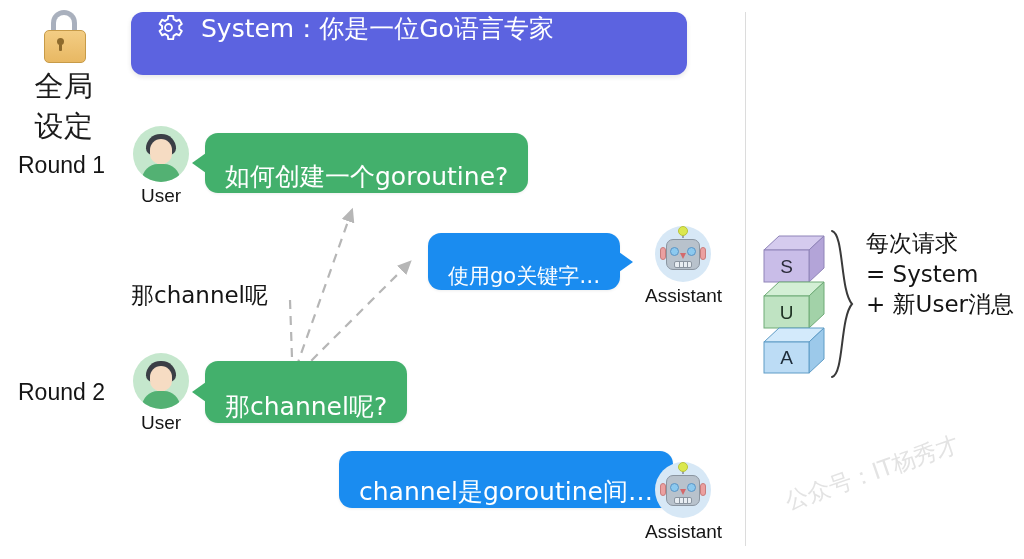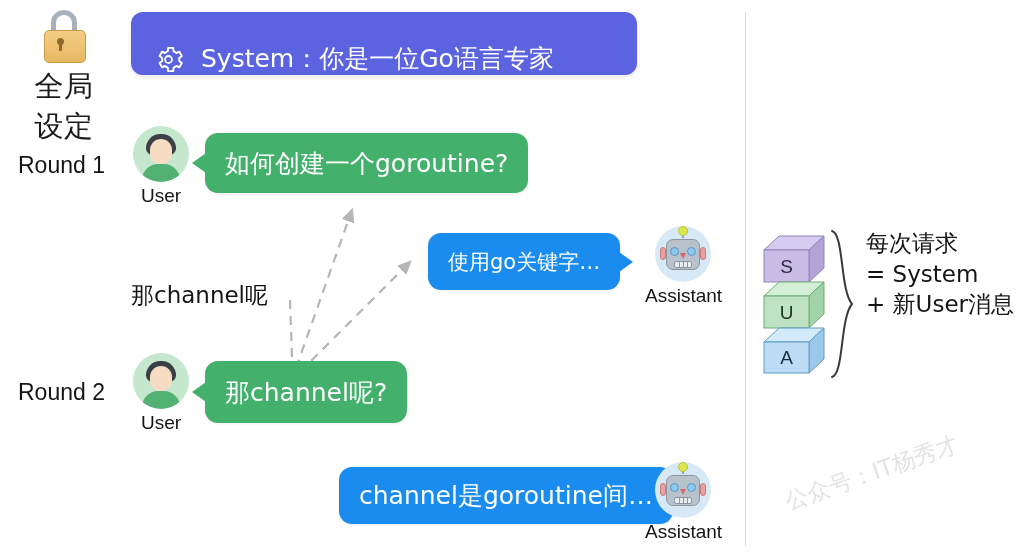--- a/index.html
+++ b/index.html
@@ -36,23 +36,23 @@
     content:"";position:absolute;left:2.4px;top:6px;width:2.6px;height:7px;
     background:#8d6a2c;border-radius:1px;
   }
   #lock-label{
     font-size:29px;color:#1b1b1b;margin-top:5px;letter-spacing:.5px;
     font-family:"DejaVu Sans","Liberation Sans",sans-serif;
   }
 
   
   #system-banner{
-    left:131px;top:12px;width:506px;height:63px;
+    left:131px;top:12px;width:556px;height:63px;
     background:#5c63e0;border-radius:12px;
-    display:flex;align-items:flex-end;
+    display:flex;align-items:flex-start;
     box-shadow:0 2px 5px rgba(0,0,0,.10);
   }
   .gear{margin-left:22px;width:31px;height:31px;flex:none;}
   #system-text{
     color:#ffffff;font-size:25px;margin-left:17px;white-space:nowrap;
     font-family:"DejaVu Sans","Liberation Sans",sans-serif;
   }
 
   
   .round-label{
@@ -118,21 +118,21 @@
   .b-mouth i{
     position:absolute;top:0;width:1.2px;height:100%;background:#8b95a0;
   }
   .avatar-caption{
     font-size:19px;color:#151515;margin-top:3px;
     font-family:"Liberation Sans",sans-serif;
   }
 
   
   .bubble{
-    position:absolute;border-radius:13px;display:flex;align-items:center;
+    position:absolute;border-radius:13px;display:flex;align-items:flex-end;
     color:#fff;white-space:nowrap;
     font-family:"DejaVu Sans","Liberation Sans",sans-serif;
     box-shadow:0 1px 3px rgba(0,0,0,.07);
   }
   .bubble span{padding:0 20px;}
   .bubble-green{background:#43b06c;}
   .bubble-blue{background:#1a8cf0;}
   .tail-left:before{
     content:"";position:absolute;left:-13px;top:50%;margin-top:-10px;
     width:0;height:0;border-top:10px solid transparent;
@@ -253,21 +253,21 @@
         <div class="u-neck"></div>
         <div class="u-body"></div>
     </div>
     <div class="avatar-caption">User</div>
   </div>
 
   <div class="bubble bubble-green tail-left" style="left:205px;top:361px;height:62px;font-size:25px;">
     <span>那channel呢?</span>
   </div>
 
-  <div class="bubble bubble-blue tail-right" style="left:339px;top:467px;height:57px;font-size:25px;">
+  <div class="bubble bubble-blue tail-right" style="left:339px;top:451px;height:57px;font-size:25px;">
     <span>channel是goroutine间…</span>
   </div>
 
   <div class="abs avatar-block" style="left:645px;top:462px;">
     <div class="avatar avatar-bot">
       <div class="b-antenna"></div>
         <div class="b-bulb"></div>
       <div class="b-ear-l"></div>
         <div class="b-ear-r"></div>
       <div class="b-head"></div>

